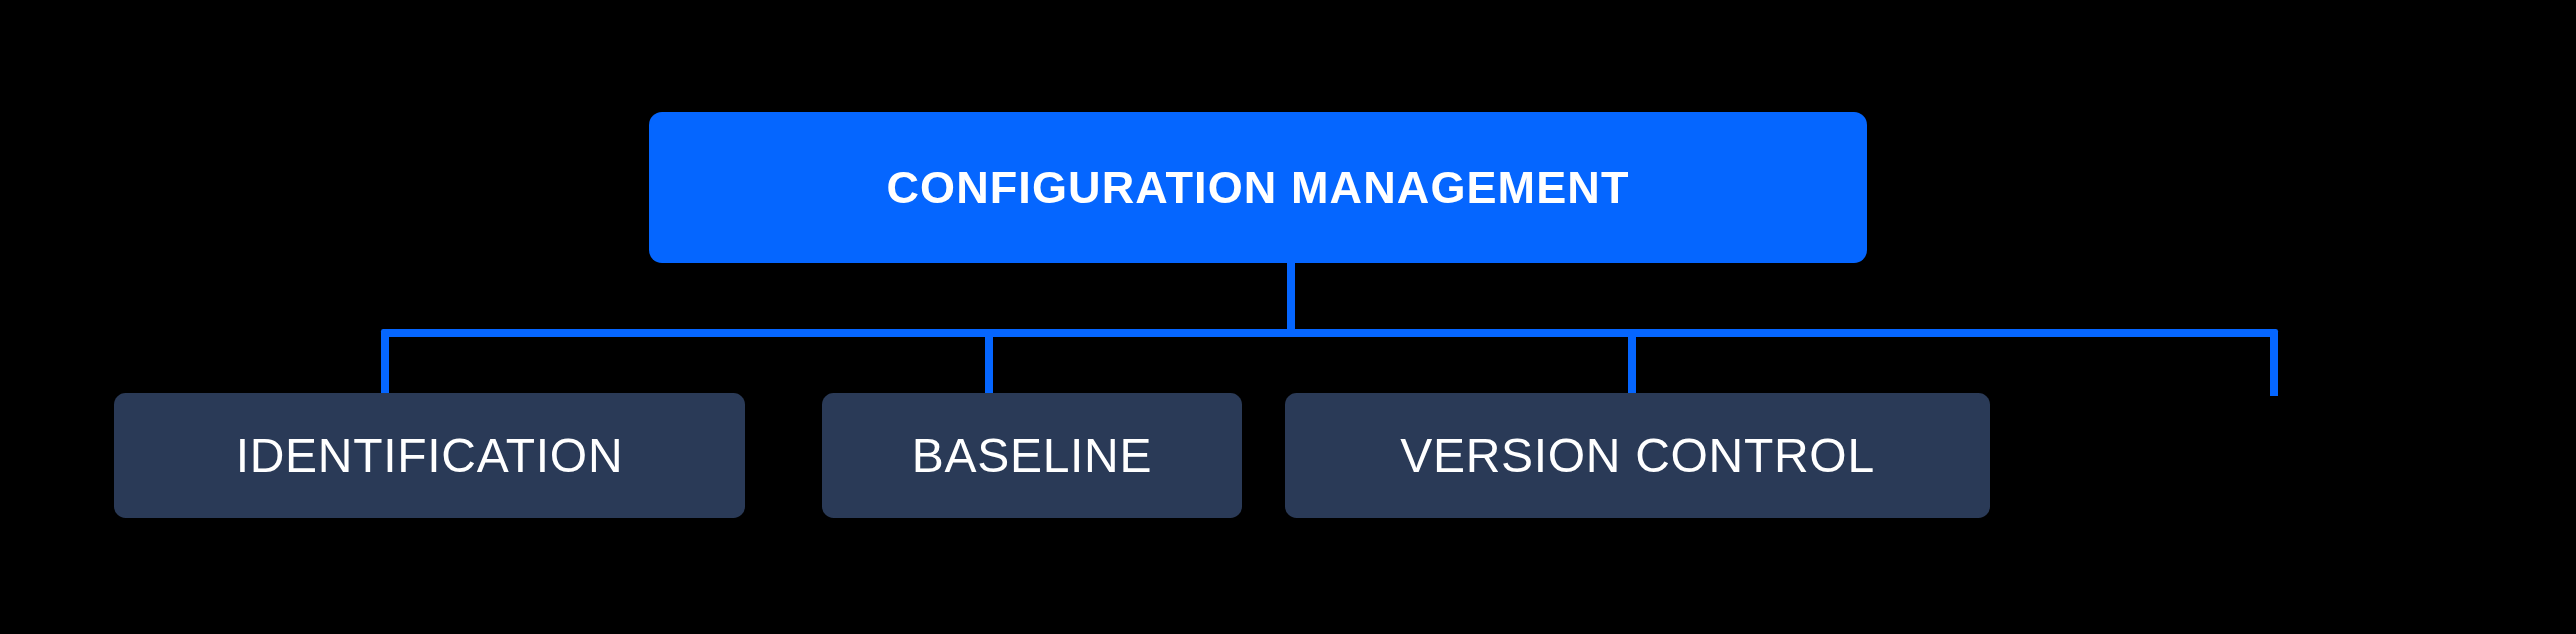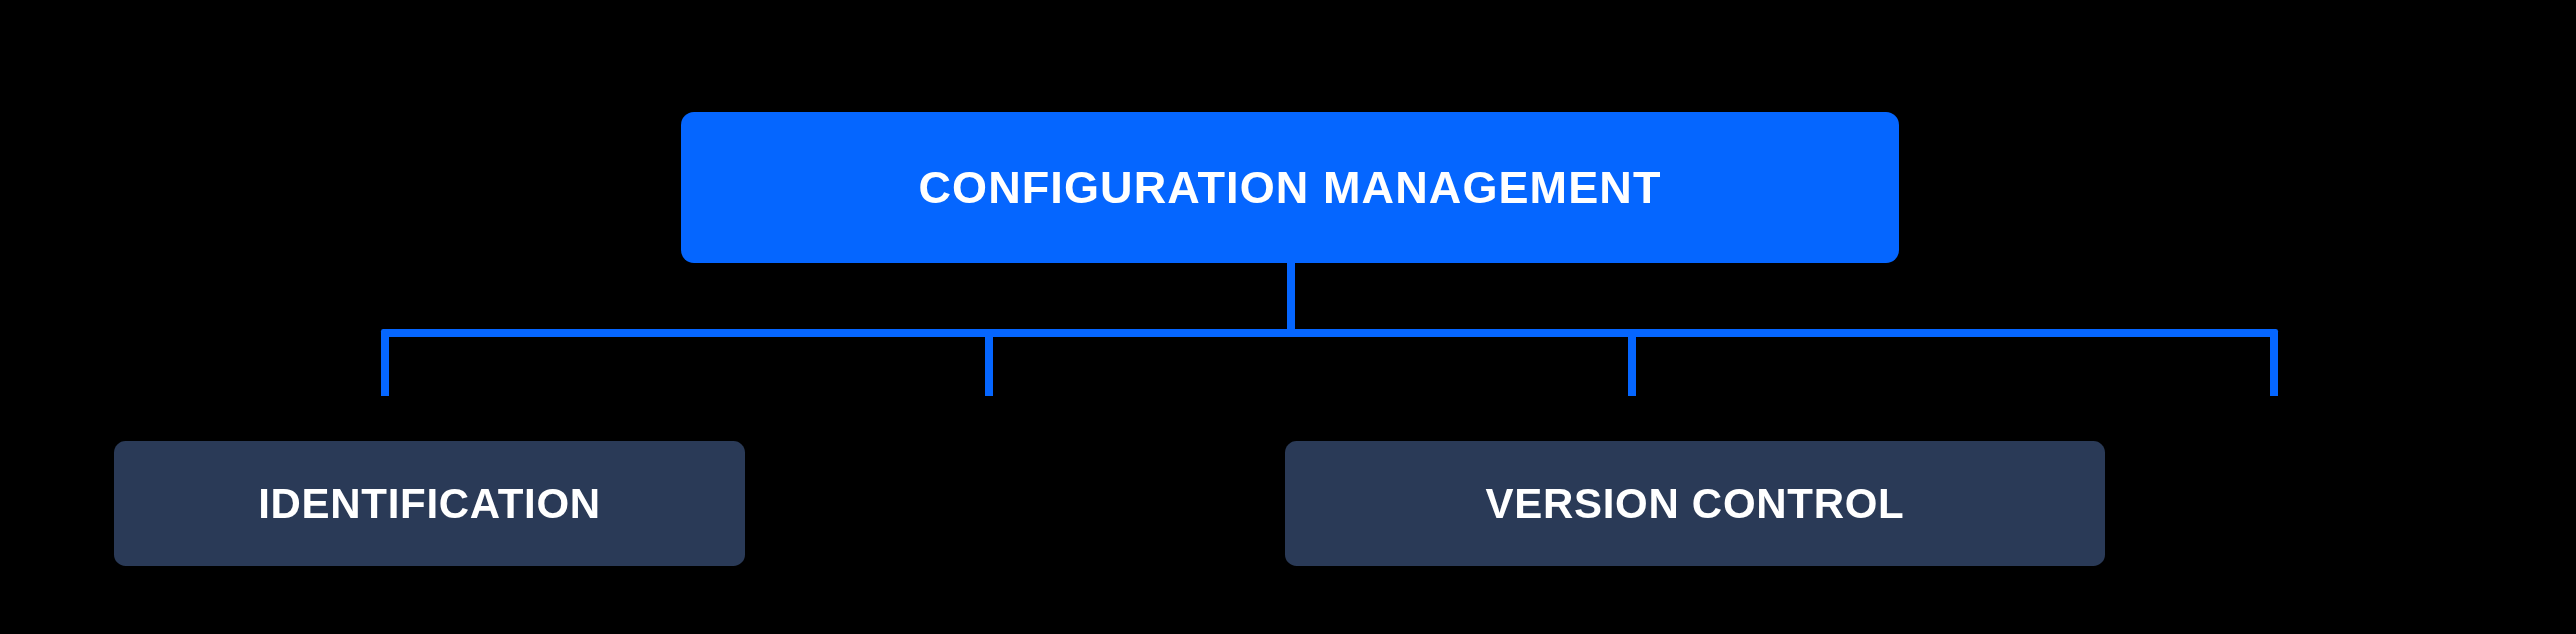--- a/index.html
+++ b/index.html
@@ -26,44 +26,43 @@
     display: flex;
     align-items: center;
     justify-content: center;
     border-radius: 11.6px;
     color: #FFFFFF;
     white-space: nowrap;
     letter-spacing: 0.4px;
   }
 
   .node.root {
-    left: 681px;
+    left: 649px;
     top: 112px;
     width: 1218px;
     height: 151px;
     background: #0566FF;
     border-radius: 13px;
     font-size: 45px;
     font-weight: bold;
     letter-spacing: 1.1px;
   }
 
   .node.child {
     top: 393px;
     height: 125px;
     background: #2A3A57;
-    font-size: 42px;
-    font-weight: bold;
+    font-size: 48px;
+    font-weight: normal;
     letter-spacing: 0.7px;
-    margin-top: 48px;
   }
 
   .node.child.c0 { left: 114px;  width: 631px; }
   .node.child.c1 { left: 822px; width: 420px; }
-  .node.child.c2 { left: 1285px; width: 820px; }
+  .node.child.c2 { left: 1285px; width: 705px; }
   .node.child.c3 { left: 2022px; width: 440px; }
 
   
   .conn {
     position: absolute;
     background: #0566FF;
   }
 
   
   .conn.trunk {
@@ -107,20 +106,23 @@
   <div class="conn bus"></div>
   <div class="conn drop d0"></div>
   <div class="conn drop d1"></div>
   <div class="conn drop d2"></div>
   <div class="conn drop d3"></div>
 
   <div class="node child c0">
     <span>IDENTIFICATION</span>
   </div>
 
+  <div class="node child c1">
+    <span>BASELINE</span>
+  </div>
 
   <div class="node child c2">
     <span>VERSION CONTROL</span>
   </div>
 
 
 </div>
 
 
 </body></html>

